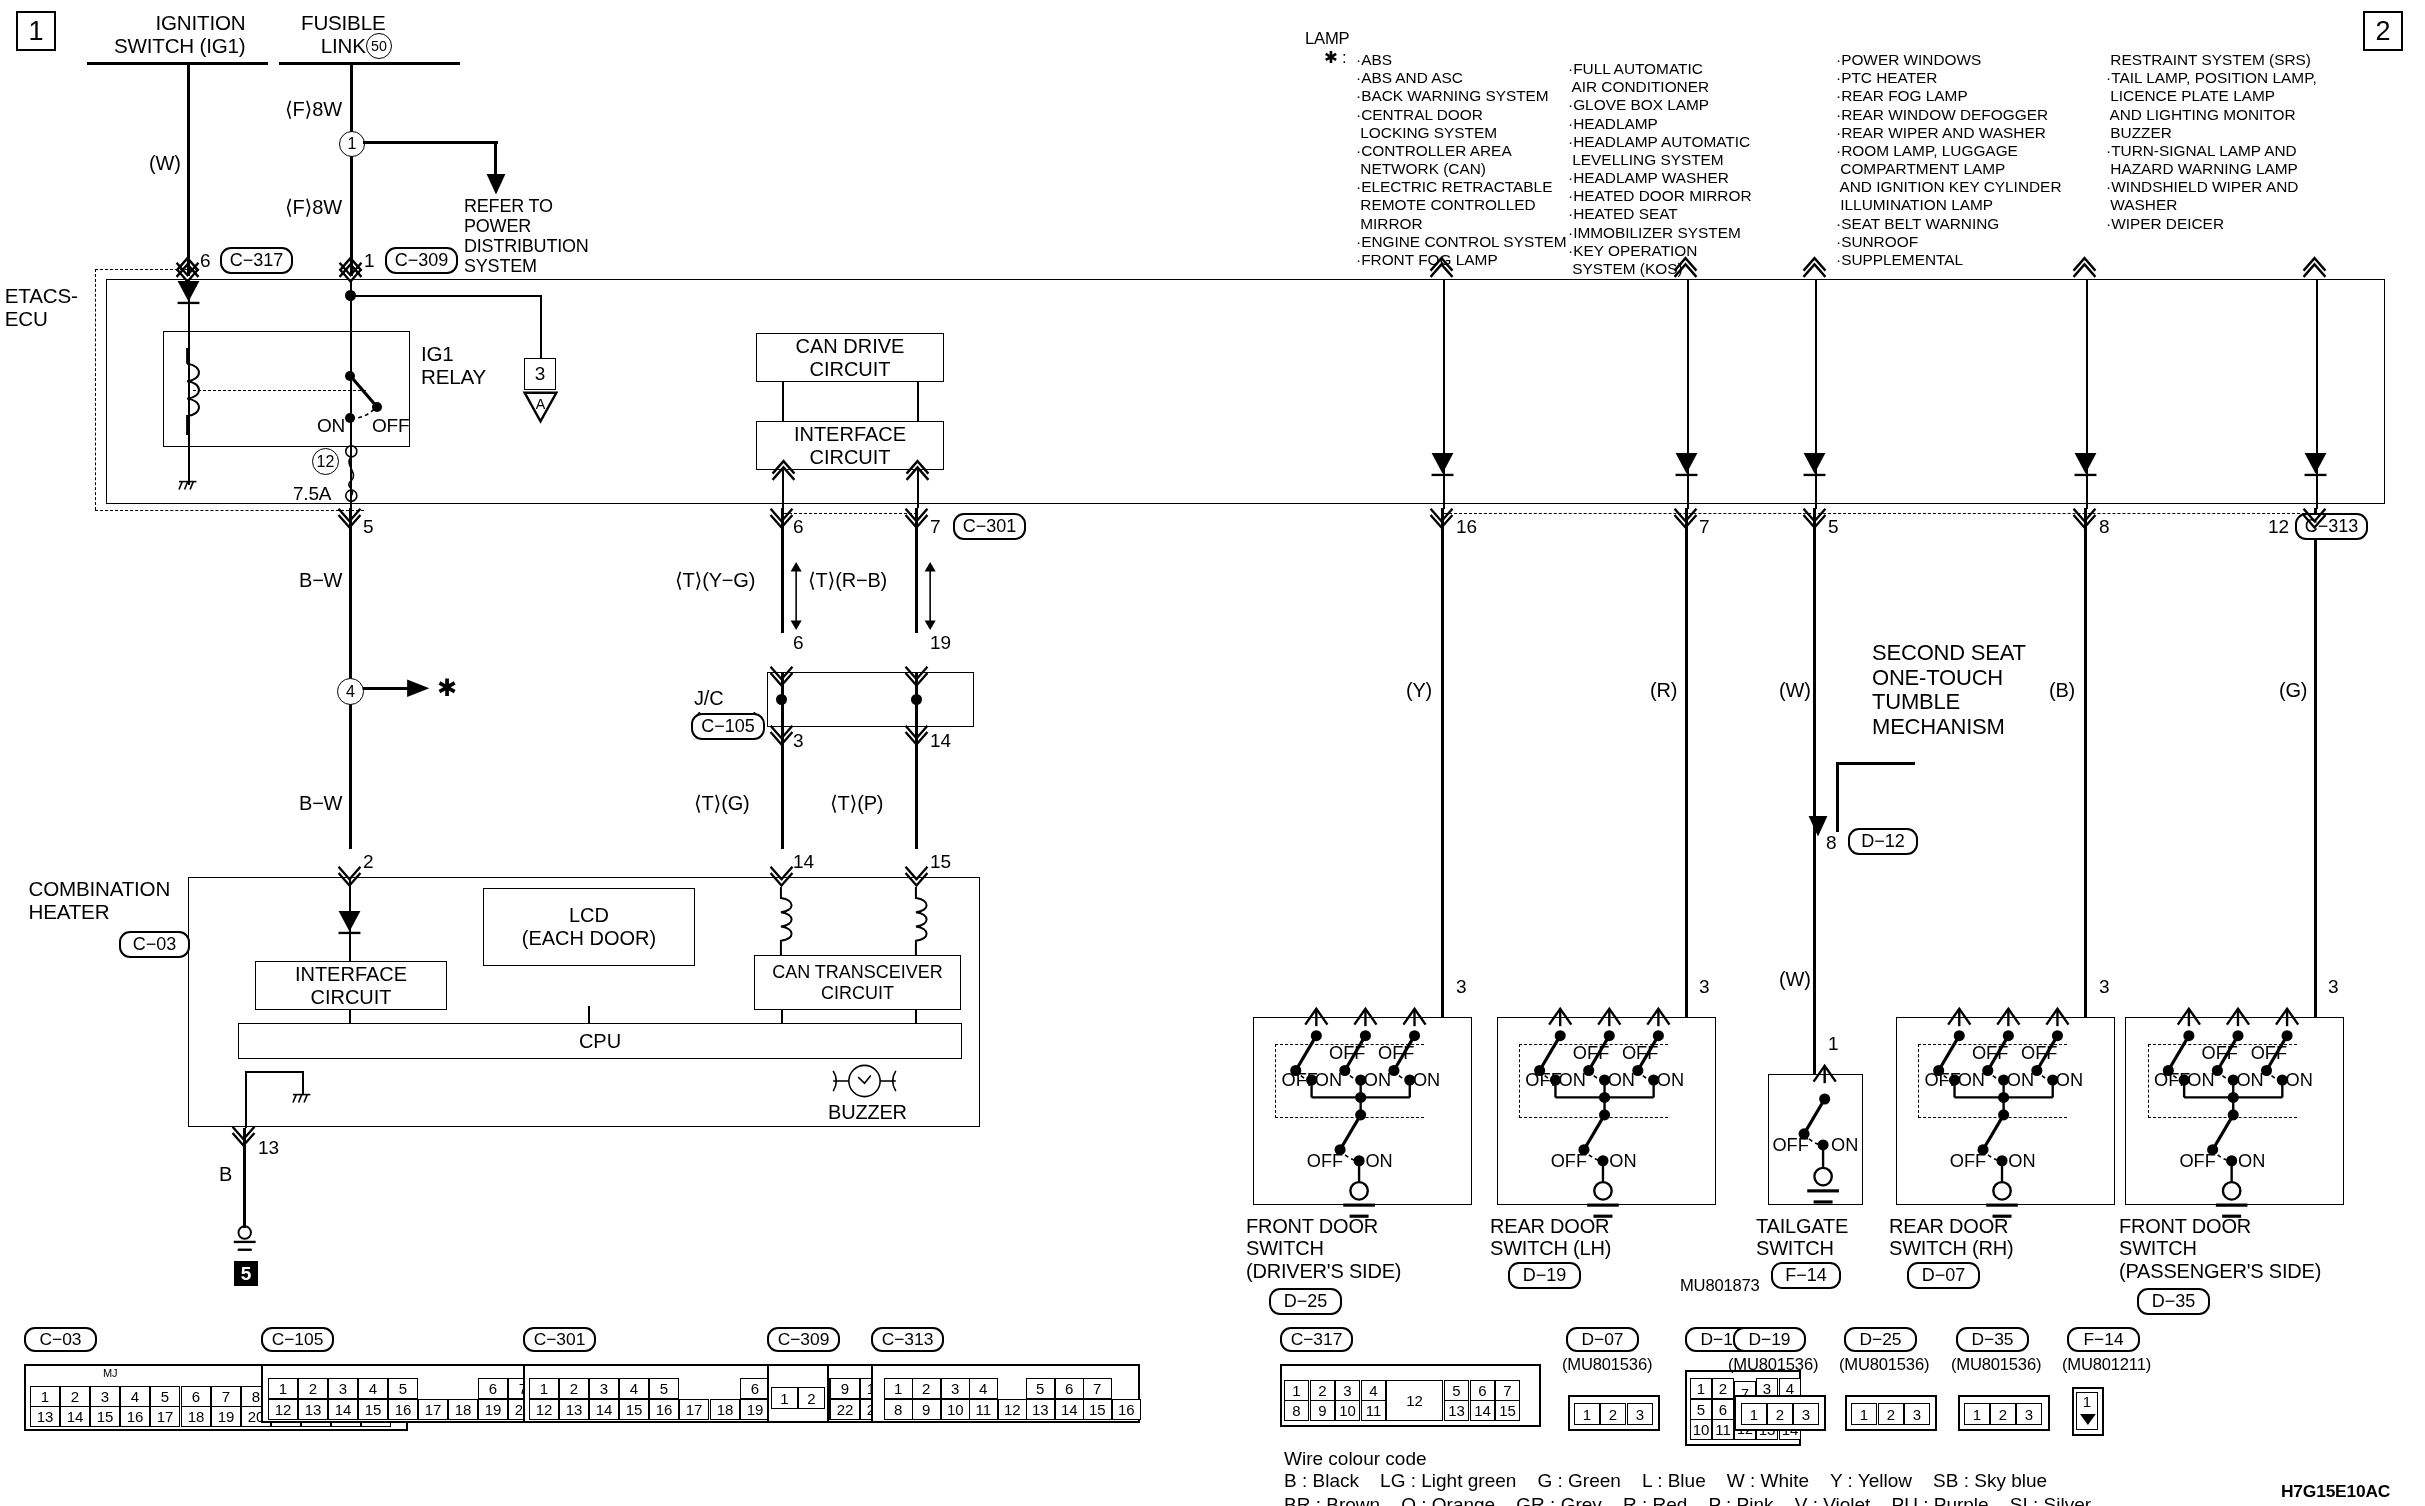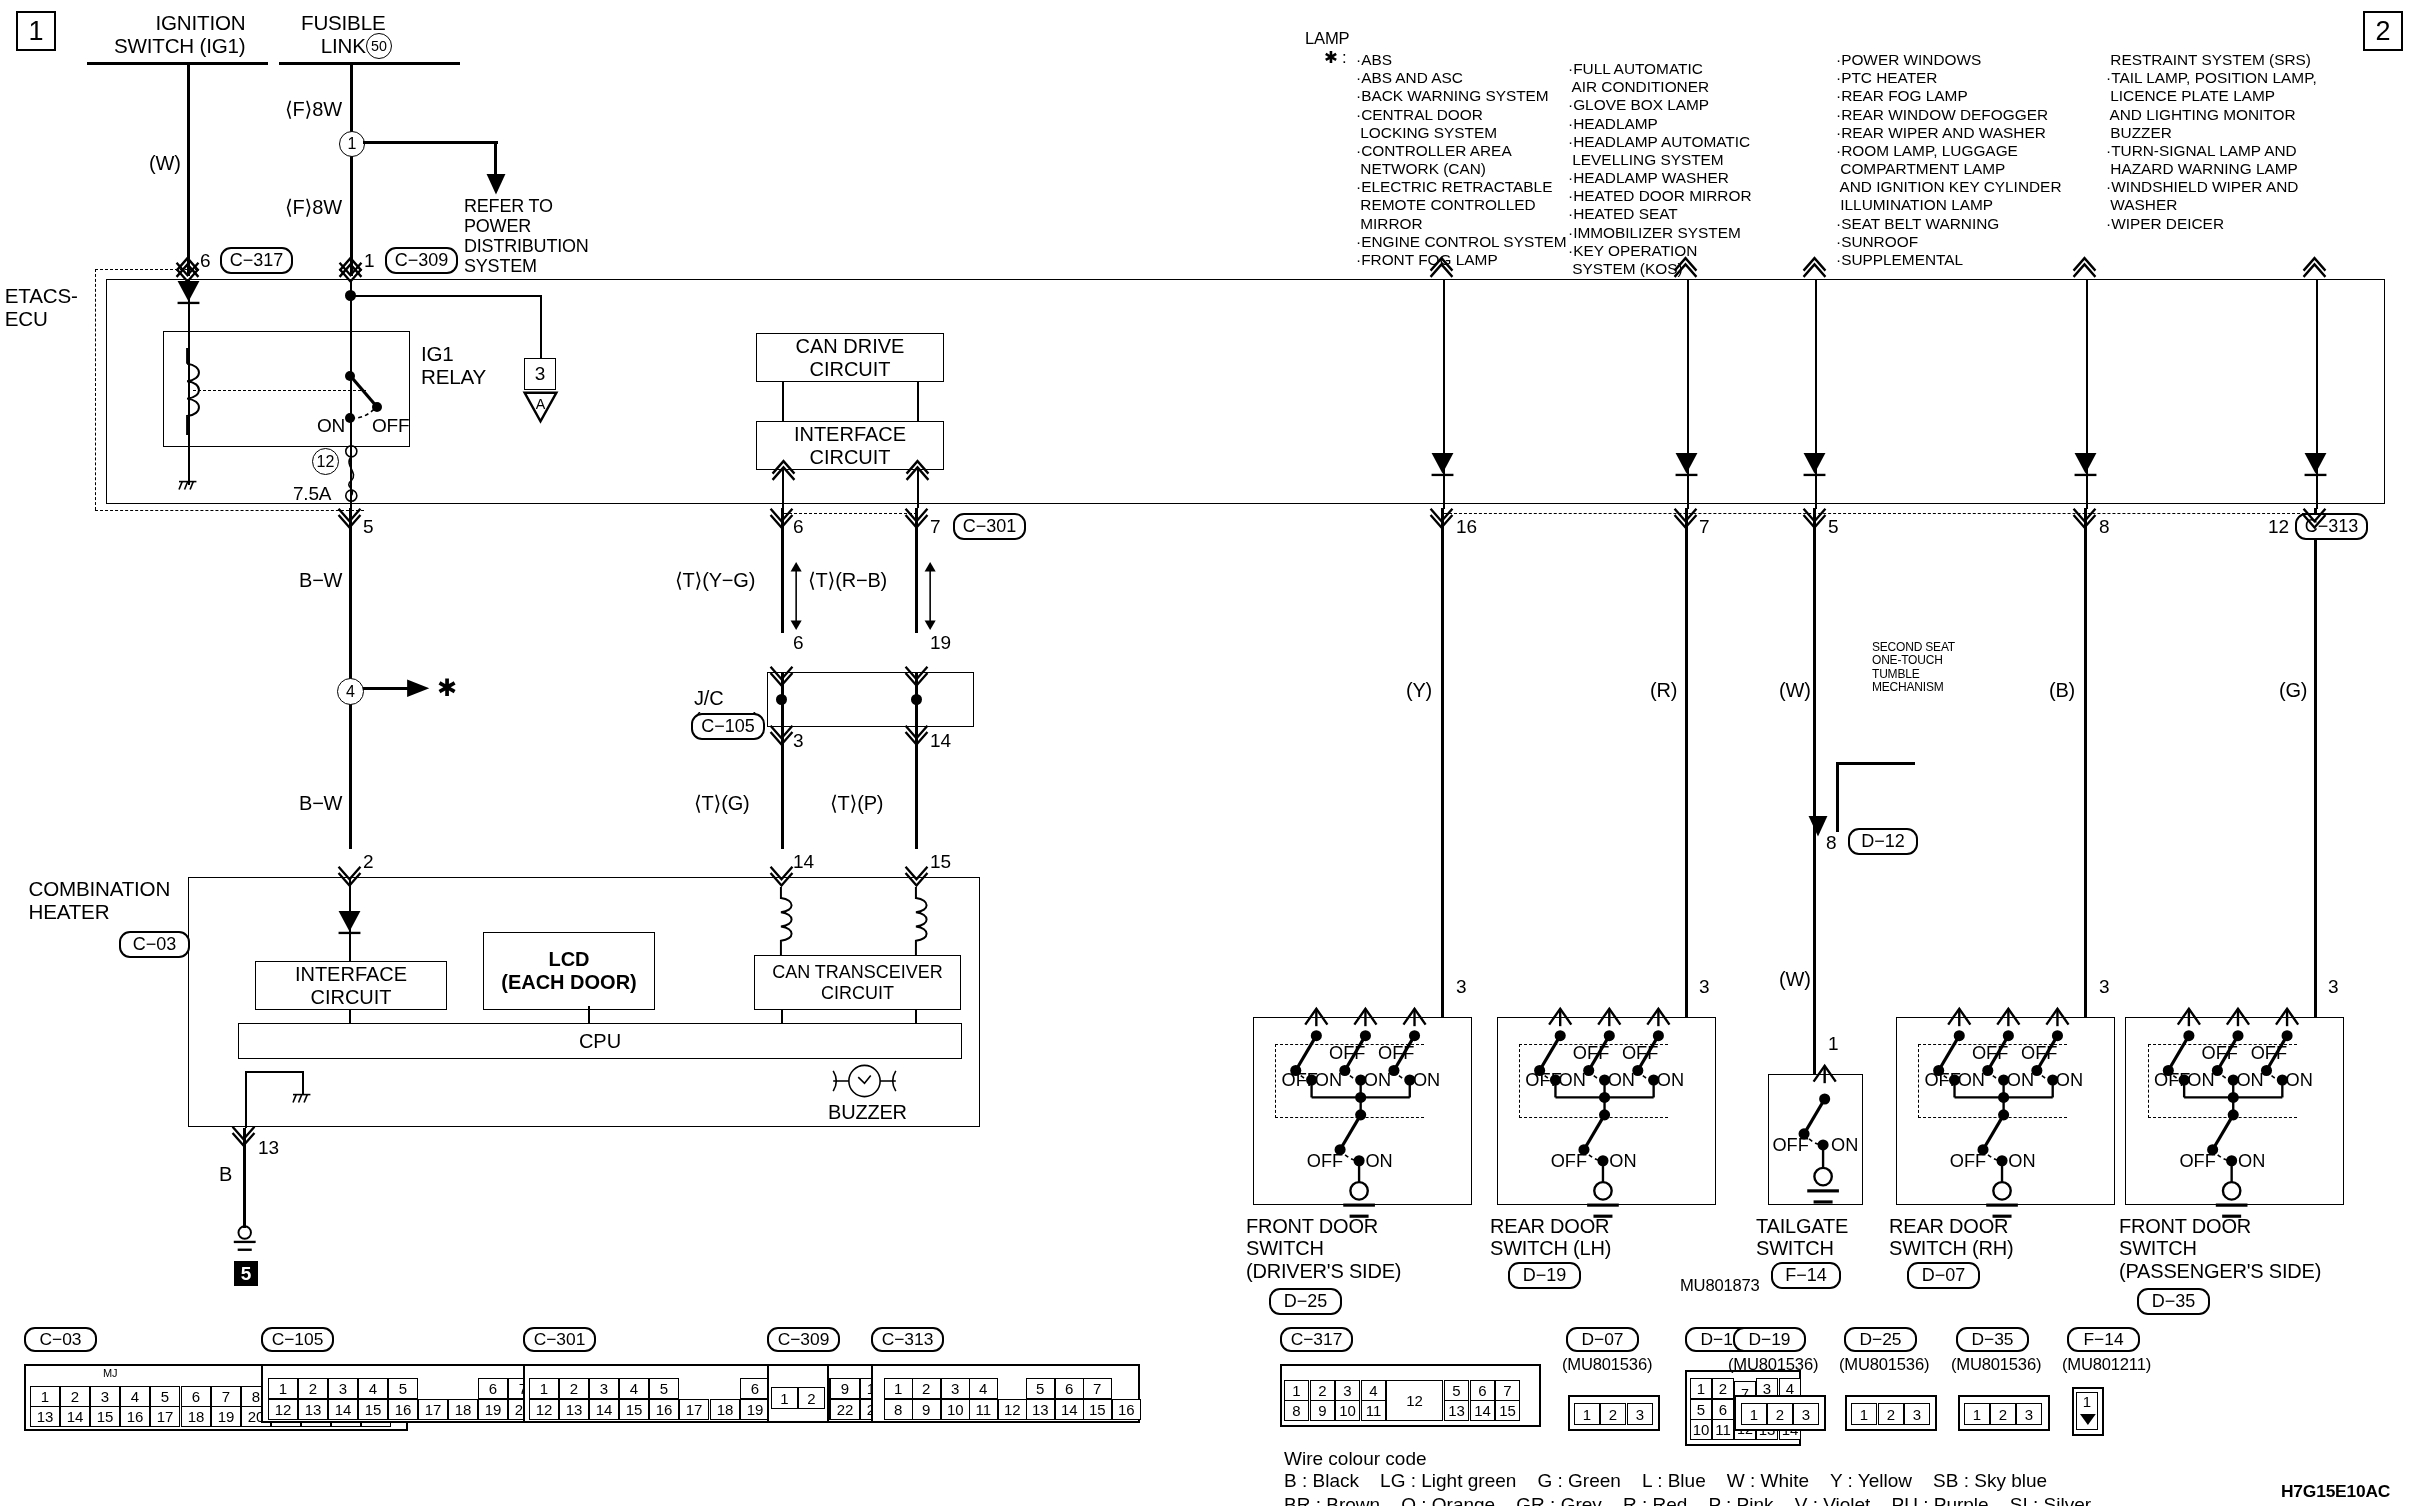--- a/index.html
+++ b/index.html
@@ -278,21 +278,21 @@
 <div class="boxline" style="left:188px;top:877px;width:792px;height:250px;"></div>
 <svg style="left:337px;top:906px;width:25px;height:32px;" viewBox="0 0 32 40" width="25" height="32">
   <polygon points="2,6 30,6 16,32" fill="#000"></polygon>
   <line x1="2" y1="34" x2="30" y2="34" stroke="#000" stroke-width="3"></line>
 </svg>
 <div class="ln v1" style="left:349px;top:877px;height:84px;"></div>
 <div class="blockbox" style="left:255px;top:961px;width:192px;height:49px;">
   <span style="white-space:pre-line">INTERFACE
 CIRCUIT</span>
 </div>
-<div class="blockbox" style="left:483px;top:932px;width:172px;height:78px;font-weight:bold;">
+<div class="blockbox" style="left:483px;top:888px;width:212px;height:78px;">
   <span style="white-space:pre-line">LCD
 (EACH DOOR)</span>
 </div>
 <div class="blockbox" style="left:754px;top:955px;width:207px;height:55px;">
   <span style="white-space:pre-line;font-size:18px">CAN TRANSCEIVER
 CIRCUIT</span>
 </div>
 <div class="blockbox" style="left:238px;top:1023px;width:724px;height:36px;">
   <span>CPU</span>
 </div>
@@ -361,21 +361,21 @@
 <div class="pin" style="left:1699px;top:976px;">3</div>
 
 <div class="ln v1" style="left:1815px;top:279px;height:230px;"></div>
 <svg style="left:1802px;top:448px;width:25px;height:32px;" viewBox="0 0 32 40" width="25" height="32">
   <polygon points="2,6 30,6 16,32" fill="#000"></polygon>
   <line x1="2" y1="34" x2="30" y2="34" stroke="#000" stroke-width="3"></line>
 </svg>
 <div class="ln v3" style="left:1813px;top:508px;height:572px;"></div>
 <div class="pin" style="left:1828px;top:516px;">5</div>
 <div class="txt" style="left:1779px;top:679px;font-size:20px;">(W)</div>
-<div class="txt" style="left: 1872px; top: 641px; font-size: 12px; white-space: pre;">SECOND SEAT
+<div class="txt" style="left: 1872px; top: 641px; font-size: 22px; white-space: pre;">SECOND SEAT
 ONE-TOUCH
 TUMBLE
 MECHANISM</div>
 <div class="ln h3" style="left:1836px;top:762px;width:79px;"></div>
 <div class="ln v3" style="left:1836px;top:762px;height:70px;"></div>
 <svg style="left:1807px;top:816px;width:22px;height:22px;" viewBox="0 0 28 28" width="22" height="22">
   <polygon points="2,0 26,0 14,26" fill="#000"></polygon>
 </svg>
 <div class="pin" style="left:1826px;top:832px;">8</div>
 <div class="conn" style="left:1848px;top:828px;width:70px;height:27px;">

